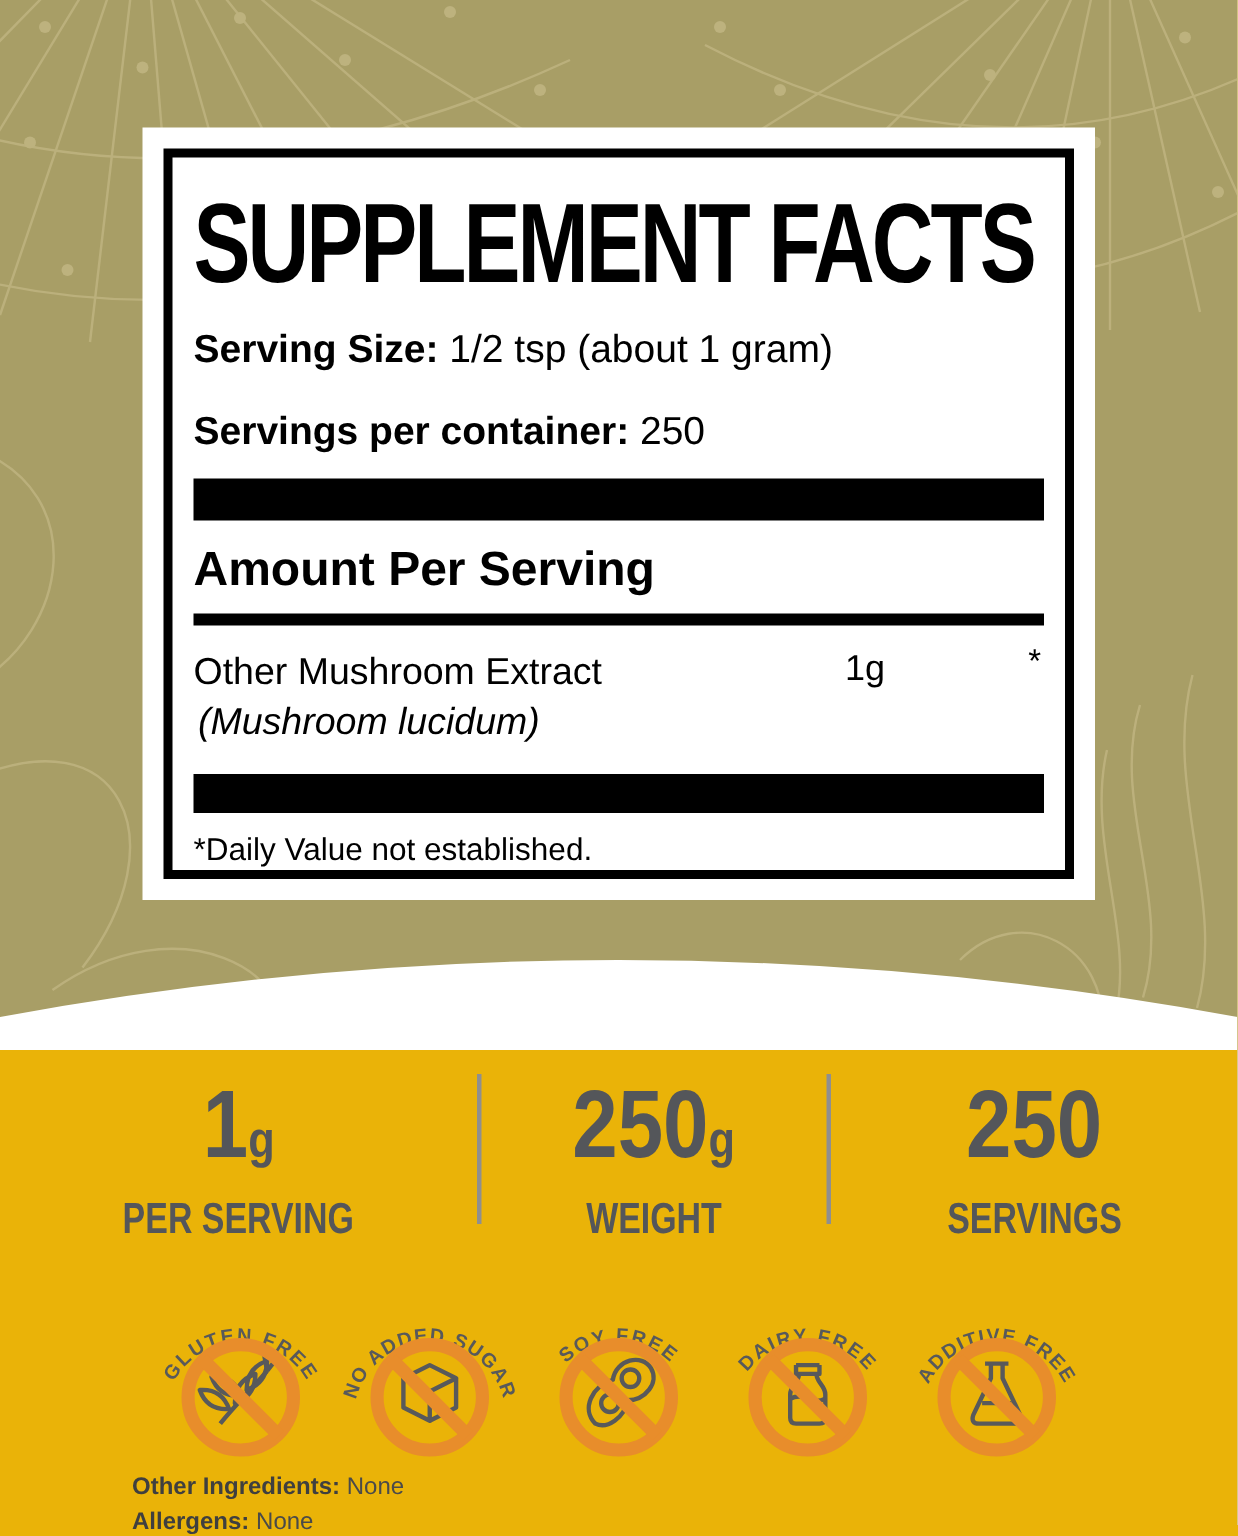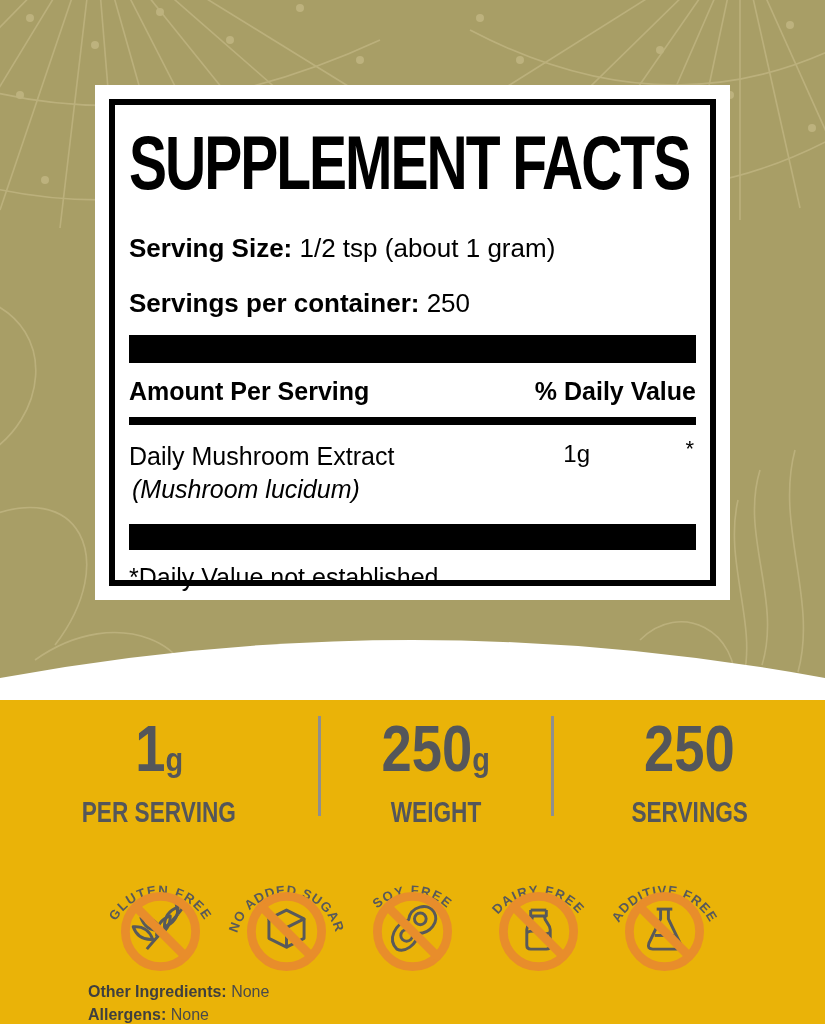--- a/index.html
+++ b/index.html
@@ -14,33 +14,33 @@
   
   .curve { position:absolute; top:630px; left:0; width:825px; height:70px; }
 
   
   .panel { position:absolute; left:95px; top:85px; width:635px; height:515px; background:#ffffff; }
   .pborder { position:absolute; left:14px; top:14px; right:14px; bottom:14px; border:6px solid #000; padding:10px 14px 0 14px; background:#fff; }
   .sf-title { height:86px; margin-top:4px; overflow:visible; white-space:nowrap; }
   .sf-title span { display:inline-block; font-size:57px; font-weight:bold; letter-spacing:-2px; line-height:60px; transform:scale(1.0,1.32); transform-origin:left center; margin-top:14px; color:#000; }
   .line { font-size:26px; color:#000; }
   .line b { font-weight:bold; }
-  .line.ss { margin-top:28px; }
+  .line.ss { margin-top:12px; }
   .line.spc { margin-top:24px; }
   .blackbar { height:28px; background:#000; margin-top:16px; }
   .blackbar2 { height:26px; background:#000; margin-top:18px; }
-  .hdr-row { display:flex; justify-content:space-between; margin-top:14px; font-size:25px; font-weight:bold; color:#000; }
+  .hdr-row { display:flex; margin-top:14px; font-size:32px; font-weight:bold; color:#000; }
   .rule { height:8px; background:#000; margin-top:11px; }
   .ing { position:relative; margin-top:15px; }
   .ing .nm { font-size:25px; line-height:33px; color:#000; }
   .ing .latin { font-style:italic; padding-left:3px; }
   .ing .part { padding-left:3px; }
   .ing .amt { position:absolute; top:0; right:106px; font-size:24px; color:#000; }
   .ing .dv { position:absolute; top:-4px; right:2px; font-size:22px; color:#000; }
-  .footnote { margin-top:13px; font-size:25px; color:#000; }
+  .footnote { margin-top:13px; font-size:21px; color:#000; }
 
   
   .stats { position:absolute; top:708px; left:0; width:825px; display:flex; align-items:stretch; color:#54565a; }
   .stat { flex:1 1 0; text-align:center; padding-top:6px; }
   .stat.s1 { flex:0 0 318px; }
   .stat.s2 { flex:0 0 230px; }
   .stat.s3 { flex:1 1 auto; }
   .vdiv { width:3px; background:#8f8f8f; height:100px; margin-top:8px; }
   .stat-num { display:inline-block; font-weight:bold; font-size:64px; line-height:70px; transform:scaleX(0.85); transform-origin:center; white-space:nowrap; }
   .stat-num .u { font-size:34px; font-weight:bold; }
@@ -133,25 +133,24 @@
   <div class="panel">
     <div class="pborder">
       <div class="sf-title">
         <span>SUPPLEMENT FACTS</span>
       </div>
       <div class="line ss"><b>Serving Size:</b><span> 1/2 tsp (about 1 gram)</span></div>
       <div class="line spc"><b>Servings per container:</b><span> 250</span></div>
       <div class="blackbar"></div>
       <div class="hdr-row">
         <span>Amount Per Serving</span>
-        <span>% Daily Value</span>
       </div>
       <div class="rule"></div>
       <div class="ing">
-        <div class="nm">Daily Mushroom Extract</div>
+        <div class="nm">Other Mushroom Extract</div>
         <div class="nm latin">(Mushroom lucidum)</div>
         <div class="amt">1g</div>
         <div class="dv">*</div>
       </div>
       <div class="blackbar2"></div>
       <div class="footnote">*Daily Value not established.</div>
     </div>
   </div>
 
   <div class="stats">

